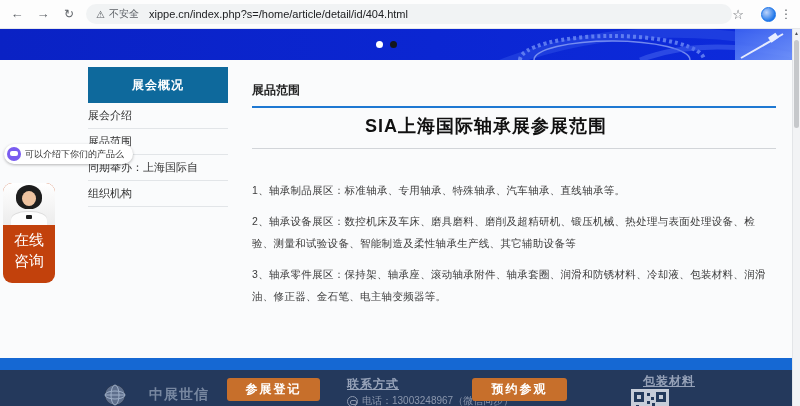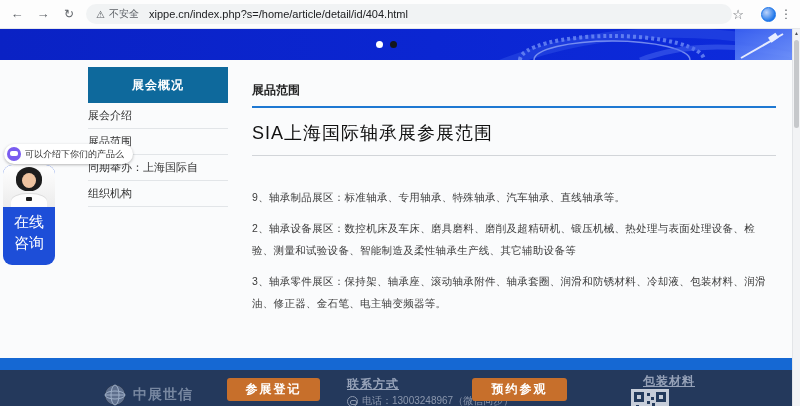--- a/index.html
+++ b/index.html
@@ -36,53 +36,53 @@
   
   .pagebg { position:absolute; top:60px; left:0; width:792px; height:298px; background:#fafbfc; }
   .sidebar { position:absolute; left:88px; top:67px; width:140px; }
   .sidebar-header { height:36px; background:#0e699c; color:#fff; font-size:12px; font-weight:bold;
     display:flex; align-items:center; justify-content:center; letter-spacing:1px; cursor:pointer; }
   .sidebar-item { height:26px; line-height:25px; font-size:11px; color:#333;
     border-bottom:1px solid #e2e5e8; white-space:nowrap; cursor:pointer; }
   .content { position:absolute; left:252px; top:61px; width:524px; }
   .section-label { margin-top:21px; font-size:12px; font-weight:bold; color:#222; }
   .blue-rule { margin-top:7px; height:2px; background:#1e78d2; }
-  .article-title { margin-top:13px; font-size:18px; font-weight:normal; color:#111;
-    padding-right:56px; letter-spacing:1px; }
+  .article-title { margin-top:6px; font-size:18px; font-weight:bold; color:#111;
+    text-align:center; padding-right:56px; letter-spacing:1px; }
   .gray-rule { margin-top:10px; height:1px; background:#d2d5d9; }
   .paragraphs { margin-top:30px; }
   .paragraph { font-size:10.5px; line-height:22px; color:#3c3c3c; margin-bottom:9px; letter-spacing:0.3px; }
   
   .chat-bubble { position:absolute; left:4px; top:144px; height:20px; background:#fff;
     border-radius:10px; box-shadow:0 1px 3px rgba(0,0,0,.28); display:flex; align-items:center;
     padding:0 9px 0 3px; z-index:10; cursor:pointer;justify-content:center; }
   .chat-icon { width:14px; height:14px; border-radius:50%; background:#7a5cf0;
     margin-right:4px; position:relative; flex:none; }
   .chat-icon::after { content:""; position:absolute; left:3px; top:4px; width:8px; height:5px;
     background:#fff; border-radius:2px; }
   .chat-bubble-text { font-size:9px; color:#333; white-space:nowrap; }
-  .consult-card { position:absolute; left:3px; top:165px; width:52px; height:100px;
-    background:#1d4ed8; border-radius:9px; z-index:9; cursor:pointer; }
+  .consult-card { position:absolute; left:3px; top:183px; width:52px; height:100px;
+    background:#c2410c; border-radius:9px; z-index:9; cursor:pointer; }
   .agent-photo { position:absolute; left:0; top:0; width:52px; height:42px;
     border-radius:9px 9px 0 0; background:linear-gradient(#ffffff,#ececec); overflow:hidden; }
   .agent-hair { position:absolute; left:13px; top:2px; width:26px; height:24px;
     background:#1d1d1d; border-radius:50% 50% 44% 44%; }
   .agent-face { position:absolute; left:19px; top:8px; width:14px; height:15px;
     background:#eec3a0; border-radius:50%; }
   .agent-shirt { position:absolute; left:8px; bottom:-5px; width:36px; height:18px;
     background:#fdfdfd; border-radius:45% 45% 0 0; box-shadow:0 -1px 0 #dcdcdc; }
   .agent-bow { position:absolute; left:23px; bottom:6px; width:6px; height:4px;
     background:#1d1d1d; border-radius:1px; }
   .consult-text { position:absolute; top:46px; width:100%; text-align:center; color:#fff;
     font-size:15px; line-height:21px; }
   
   .blue-strip { position:absolute; top:358px; left:0; width:800px; height:12px; background:#1568d3; }
   .footer { position:absolute; top:370px; left:0; width:800px; height:50px; background:#24395c; }
   .footer-logo { position:absolute; left:103px; top:13px; display:flex; align-items:center; gap:6px; }
-  .logo-text { color:#7787a0; font-size:14px; font-weight:bold; letter-spacing:1px; }
+  .logo-text { color:#7787a0; font-size:14px; font-weight:bold; letter-spacing:1px;margin-left:16px; }
   .footer-btn { position:absolute; top:8px; height:23px; background:#c76f2b; border-radius:3px;
     color:#fff; font-size:12px; font-weight:bold; display:flex; align-items:center;
     justify-content:center; cursor:pointer; letter-spacing:2px; }
   .register-button { left:227px; width:93px; }
   .visit-button { left:472px; width:95px; }
   .footer-heading { position:absolute; color:#96a2b8; font-size:12px; font-weight:bold; letter-spacing:1px;text-decoration:underline; }
   .contact-heading { left:347px; top:6px; }
   .follow-heading { left:643px; top:3px; }
   .phone-line { position:absolute; left:347px; top:24px; color:#8b97ad; font-size:10px;
     display:flex; align-items:center; gap:4px; }
@@ -147,21 +147,21 @@
     <div class="sidebar-item">同期举办：上海国际自</div>
     <div class="sidebar-item">组织机构</div>
   </div>
 
   <div class="content">
     <div class="section-label">展品范围</div>
     <div class="blue-rule"></div>
     <div class="article-title">SIA上海国际轴承展参展范围</div>
     <div class="gray-rule"></div>
     <div class="paragraphs">
-      <div class="paragraph">9、轴承制品展区：标准轴承、专用轴承、特殊轴承、汽车轴承、直线轴承等。</div>
+      <div class="paragraph">1、轴承制品展区：标准轴承、专用轴承、特殊轴承、汽车轴承、直线轴承等。</div>
       <div class="paragraph">2、轴承设备展区：数控机床及车床、磨具磨料、磨削及超精研机、锻压机械、热处理与表面处理设备、检验、测量和试验设备、智能制造及柔性轴承生产线、其它辅助设备等</div>
       <div class="paragraph">3、轴承零件展区：保持架、轴承座、滚动轴承附件、轴承套圈、润滑和防锈材料、冷却液、包装材料、润滑油、修正器、金石笔、电主轴变频器等。</div>
     </div>
   </div>
 
   <div class="chat-bubble">
     <div class="chat-icon"></div>
     <span class="chat-bubble-text">可以介绍下你们的产品么</span>
   </div>
   <div class="consult-card">

